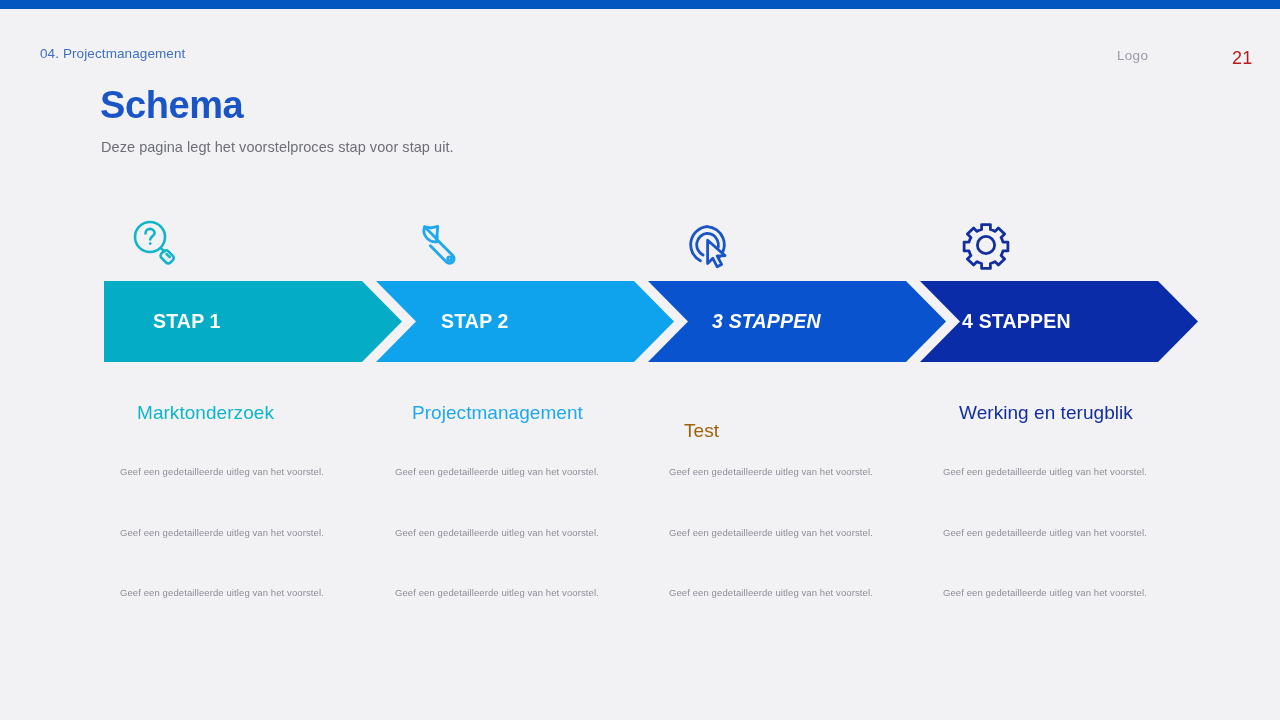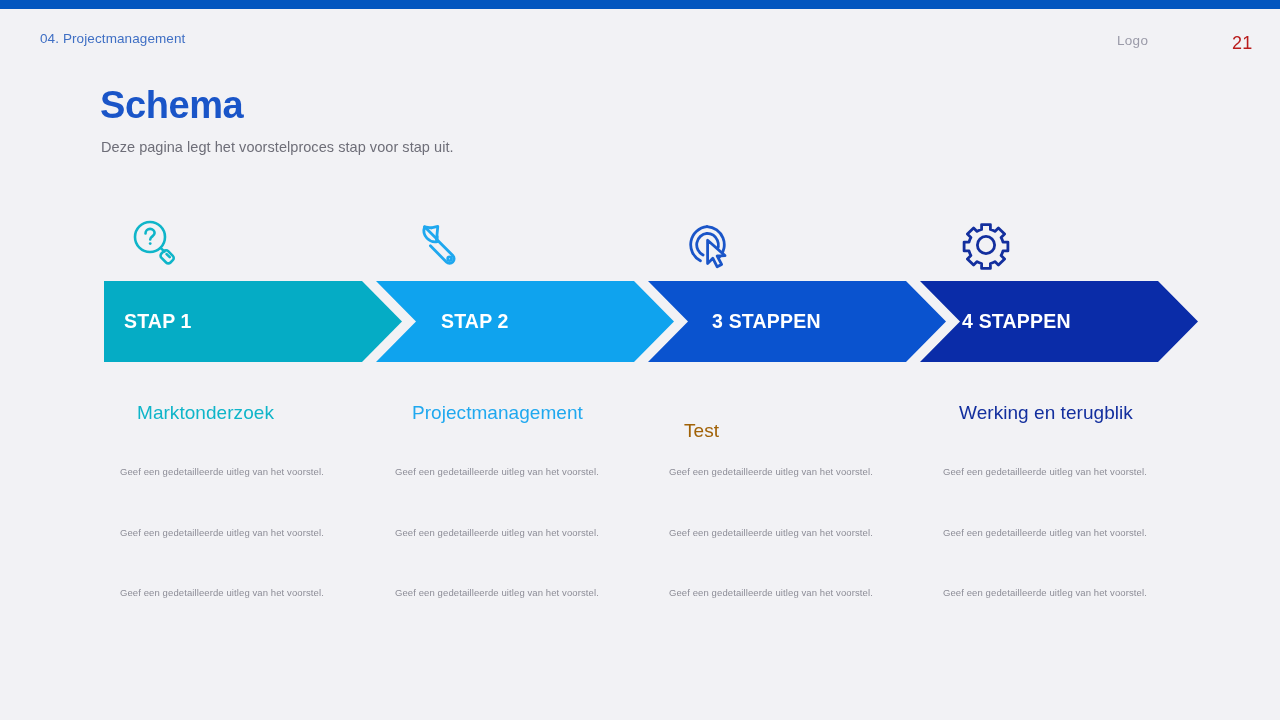--- a/index.html
+++ b/index.html
@@ -21,21 +21,21 @@
     position: absolute;
     top: 0; left: 0;
     width: 1280px;
     height: 9px;
     background: #0356bf;
   }
 
   
   .header {
     position: absolute;
-    top: 11px; left: 0;
+    top: 26px; left: 0;
     width: 1280px;
     height: 60px;
     text-align: right;
   }
   .breadcrumb {
     position: absolute;
     left: 40px;
     top: 20px;
     font-size: 13.5px;
     color: #3f6fc4;
@@ -195,30 +195,30 @@
       <path d="M26.6 10.6h8.8v4.9a16.4 16.4 0 0 1 4.5 1.9l3.5-3.5 6.2 6.2-3.5 3.5a16.4 16.4 0 0 1 1.9 4.5h4.9v8.8h-4.9a16.4 16.4 0 0 1-1.9 4.5l3.5 3.5-6.2 6.2-3.5-3.5a16.4 16.4 0 0 1-4.5 1.9v4.9h-8.8v-4.9a16.4 16.4 0 0 1-4.5-1.9l-3.5 3.5-6.2-6.2 3.5-3.5a16.4 16.4 0 0 1-1.9-4.5h-4.9v-8.8h4.9a16.4 16.4 0 0 1 1.9-4.5l-3.5-3.5 6.2-6.2 3.5 3.5a16.4 16.4 0 0 1 4.5-1.9z"></path>
       <circle cx="31" cy="31" r="8.6"></circle>
     </svg>
   </div>
 </div>
 
 <div class="chevron-band">
 
   <div class="chev" style="left:0px; width:298px; background:#05acc5;
        clip-path: polygon(0 0, 258px 0, 298px 40.5px, 258px 81px, 0 81px);">
-    <span class="chev-label" style="margin-left:20px;">STAP 1</span>
+    <span class="chev-label" style="margin-left:49px;">STAP 1</span>
   </div>
 
   <div class="chev" style="left:272px; width:298px; background:#0fa3ee;
        clip-path: polygon(0 0, 258px 0, 298px 40.5px, 258px 81px, 0 81px, 40px 40.5px);">
     <span class="chev-label" style="margin-left:65px;">STAP 2</span>
   </div>
 
   <div class="chev" style="left:544px; width:298px; background:#0a53cf;
-       clip-path: polygon(0 0, 258px 0, 298px 40.5px, 258px 81px, 0 81px, 40px 40.5px);">
+       clip-path: polygon(0 0, 258px 0, 298px 40.5px, 258px 81px, 0 81px, 40px 40.5px); font-style: italic;">
     <span class="chev-label" style="margin-left:64px;">3 STAPPEN</span>
   </div>
 
   <div class="chev" style="left:816px; width:278px; background:#0a2ca8;
        clip-path: polygon(0 0, 238px 0, 278px 40.5px, 238px 81px, 0 81px, 40px 40.5px);">
     <span class="chev-label" style="margin-left:42px;">4 STAPPEN</span>
   </div>
 </div>
 
 <div class="col-heading" style="left:137px; color:#0fb5c9;">Marktonderzoek</div>

